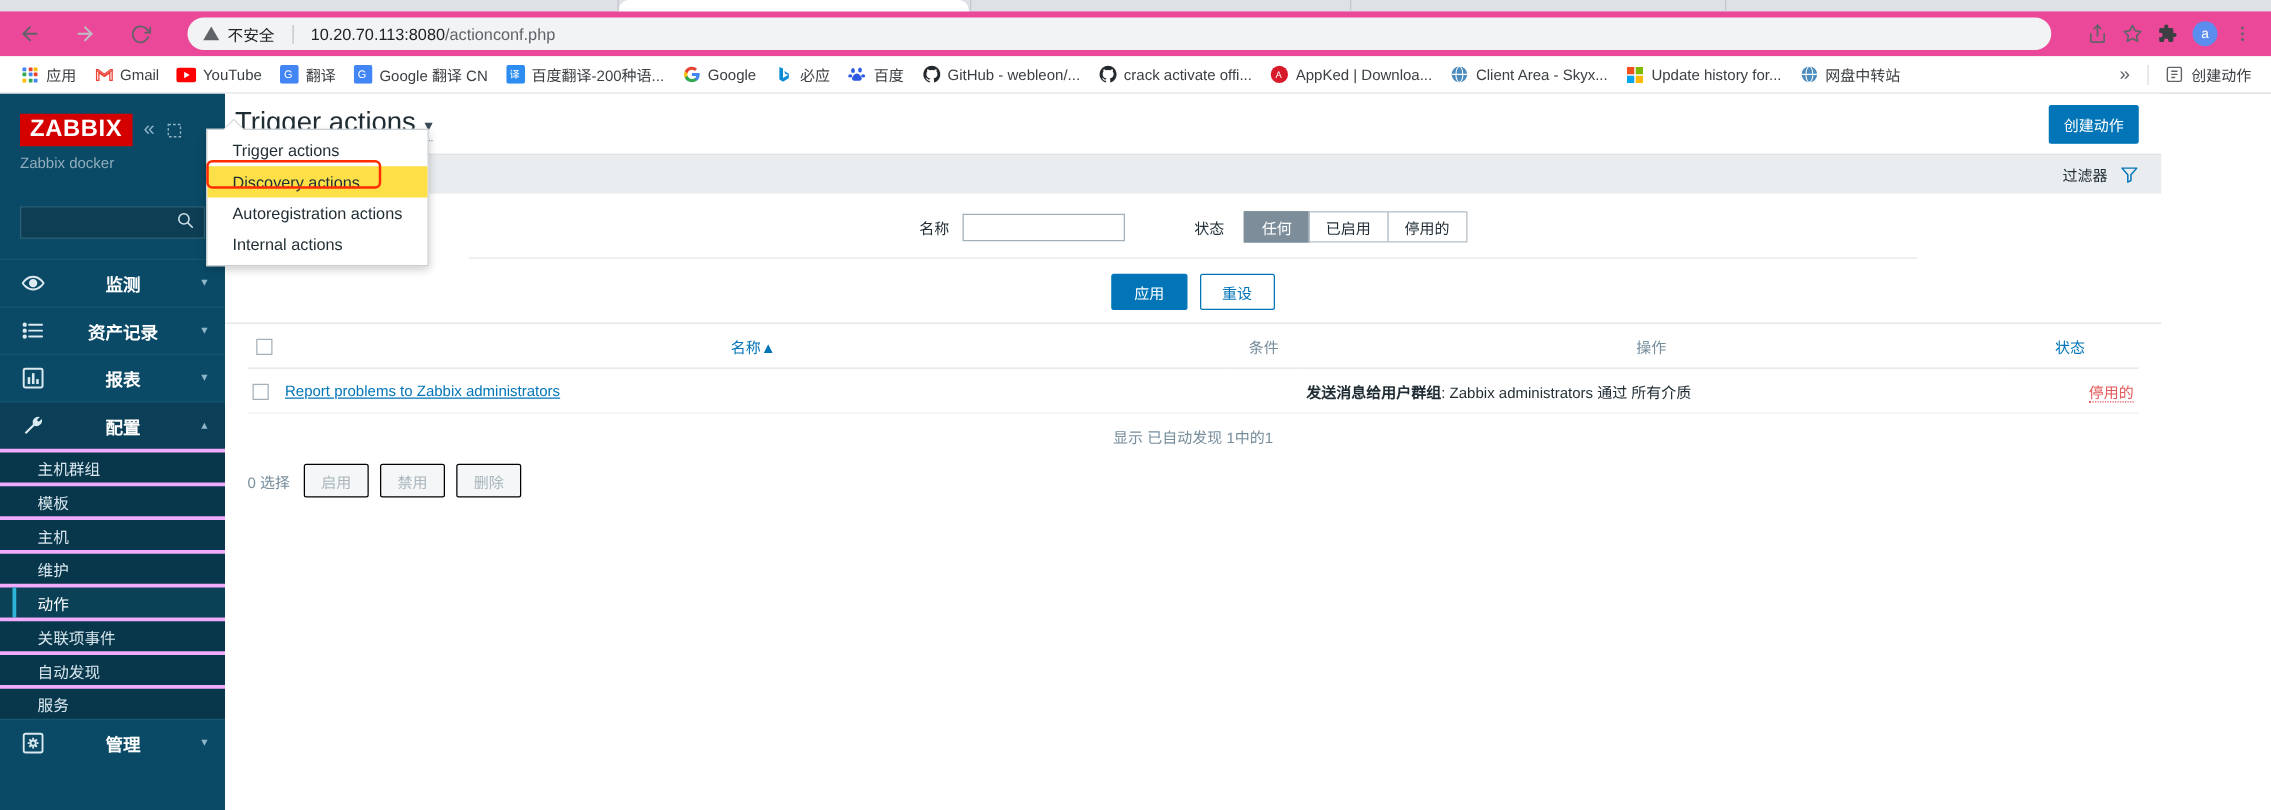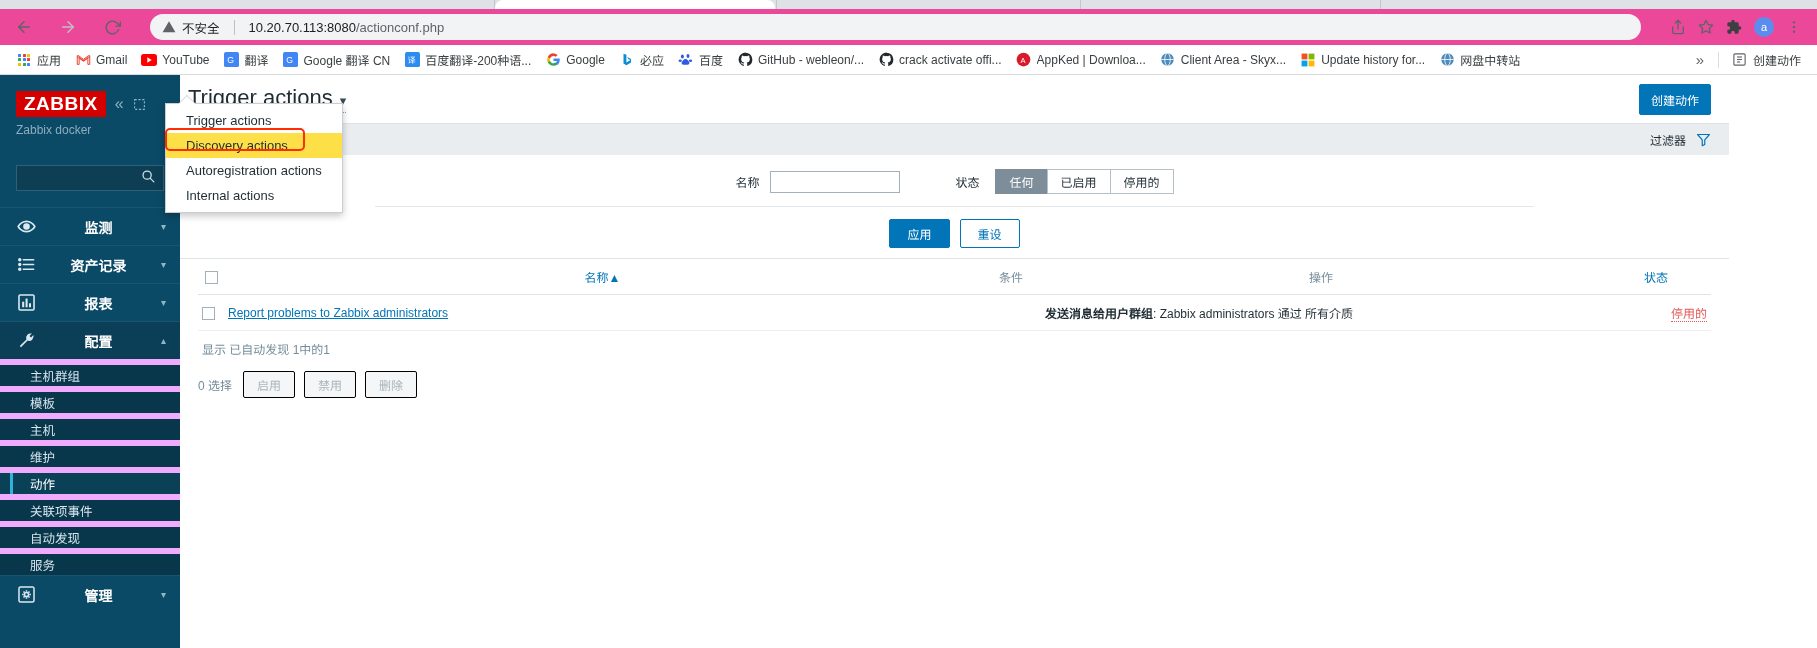--- a/index.html
+++ b/index.html
@@ -113,21 +113,21 @@
   }
   .nav-group.active { background: #0b3f57; }
   .nav-group .ng-ico { width: 20px; flex: none; display: flex; align-items: center; justify-content: center; color: #dbe9f0; }
   .nav-group .ng-label { flex: 1 1 auto; text-align: center; }
   .nav-group .ng-caret { color: #8fb6c8; font-size: 10px; flex: none; }
 
   .subnav { background: #08374b; }
   .sub-item {
     height: 27px; display: flex; align-items: center;
     padding-left: 30px; font-size: 12.5px; color: #d8e6ee;
-    border-top: 6px solid #f0abfc; position: relative;
+    border-top: 3px solid #f0abfc; position: relative;
   }
   .sub-item.active { background: #0b4156; color: #fff; }
   .sub-item.active::before {
     content: ""; position: absolute; left: 10px; top: 0; bottom: 0;
     width: 3px; background: #2fb4d9;
   }
 
   .content { flex: 1 1 auto; min-width: 0; background: #fff; position: relative; }
 
   
@@ -235,21 +235,21 @@
   .col-cb { width: 26px; }
   .col-cond { width: 60px; }
   .col-oper { width: 560px; }
   .col-stat { width: 110px; text-align: right; }
   .row-link { color: #0275b8; cursor: pointer; text-decoration: underline; }
   .op-bold { font-weight: bold; }
   .status-dis {
     color: #e45959; border-bottom: 1px dotted #e45959; cursor: pointer;
   }
   .tbl-footer {
-    text-align: left; font-size: 12px; color: #768d9c;
+    text-align: center; font-size: 12px; color: #768d9c;
     padding: 9px 4px 0 4px;
   }
 
   
   .act-bar {
     display: flex; align-items: center; gap: 9px;
     padding: 14px 18px 0 18px;
   }
   .sel-count { font-size: 12px; color: #768d9c; margin-right: 2px; }
   .btn-dis {

